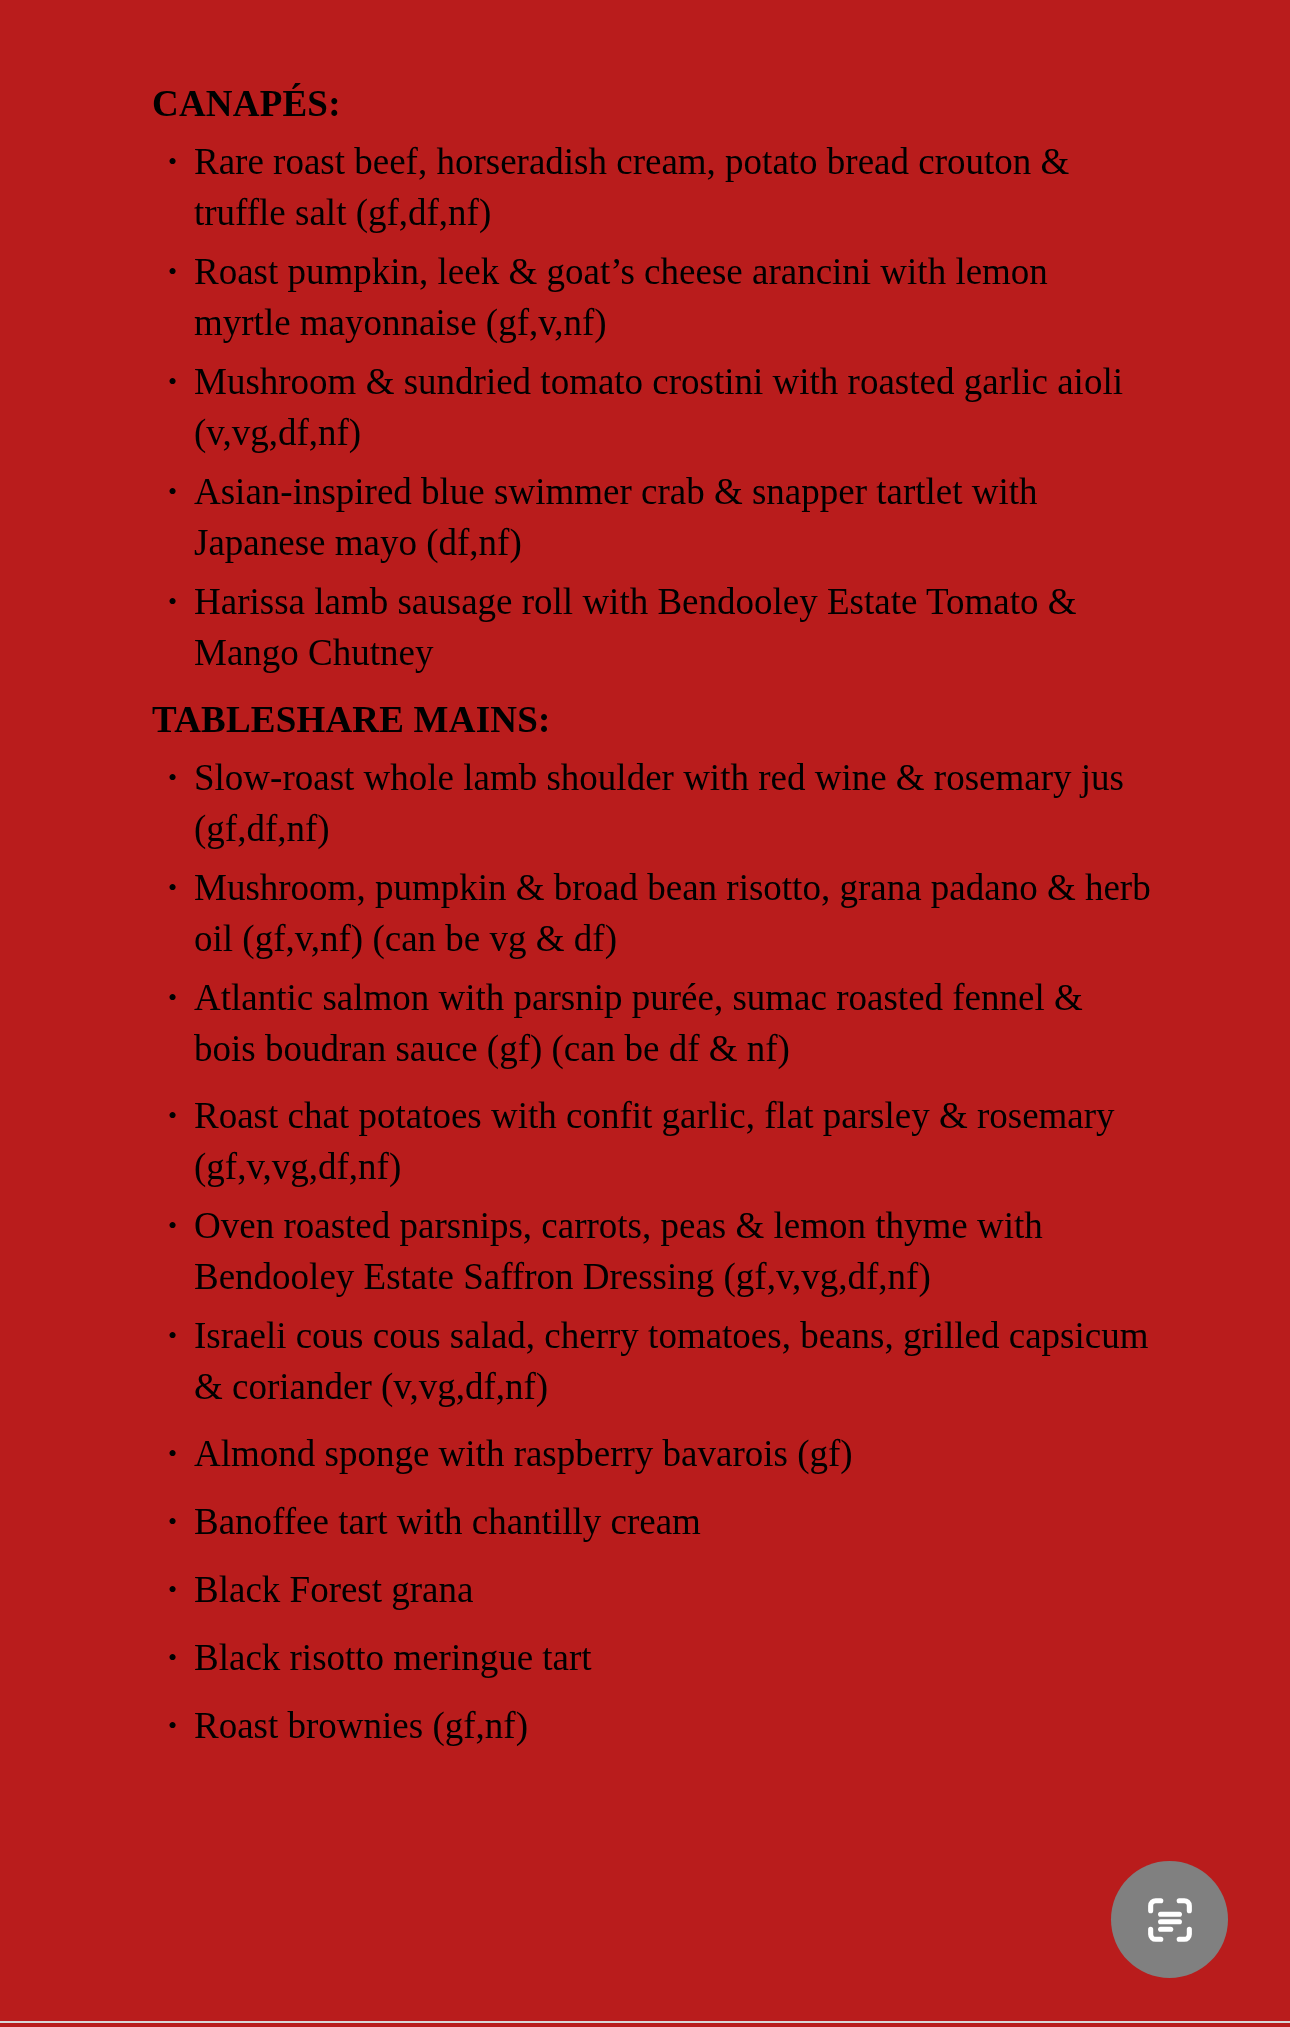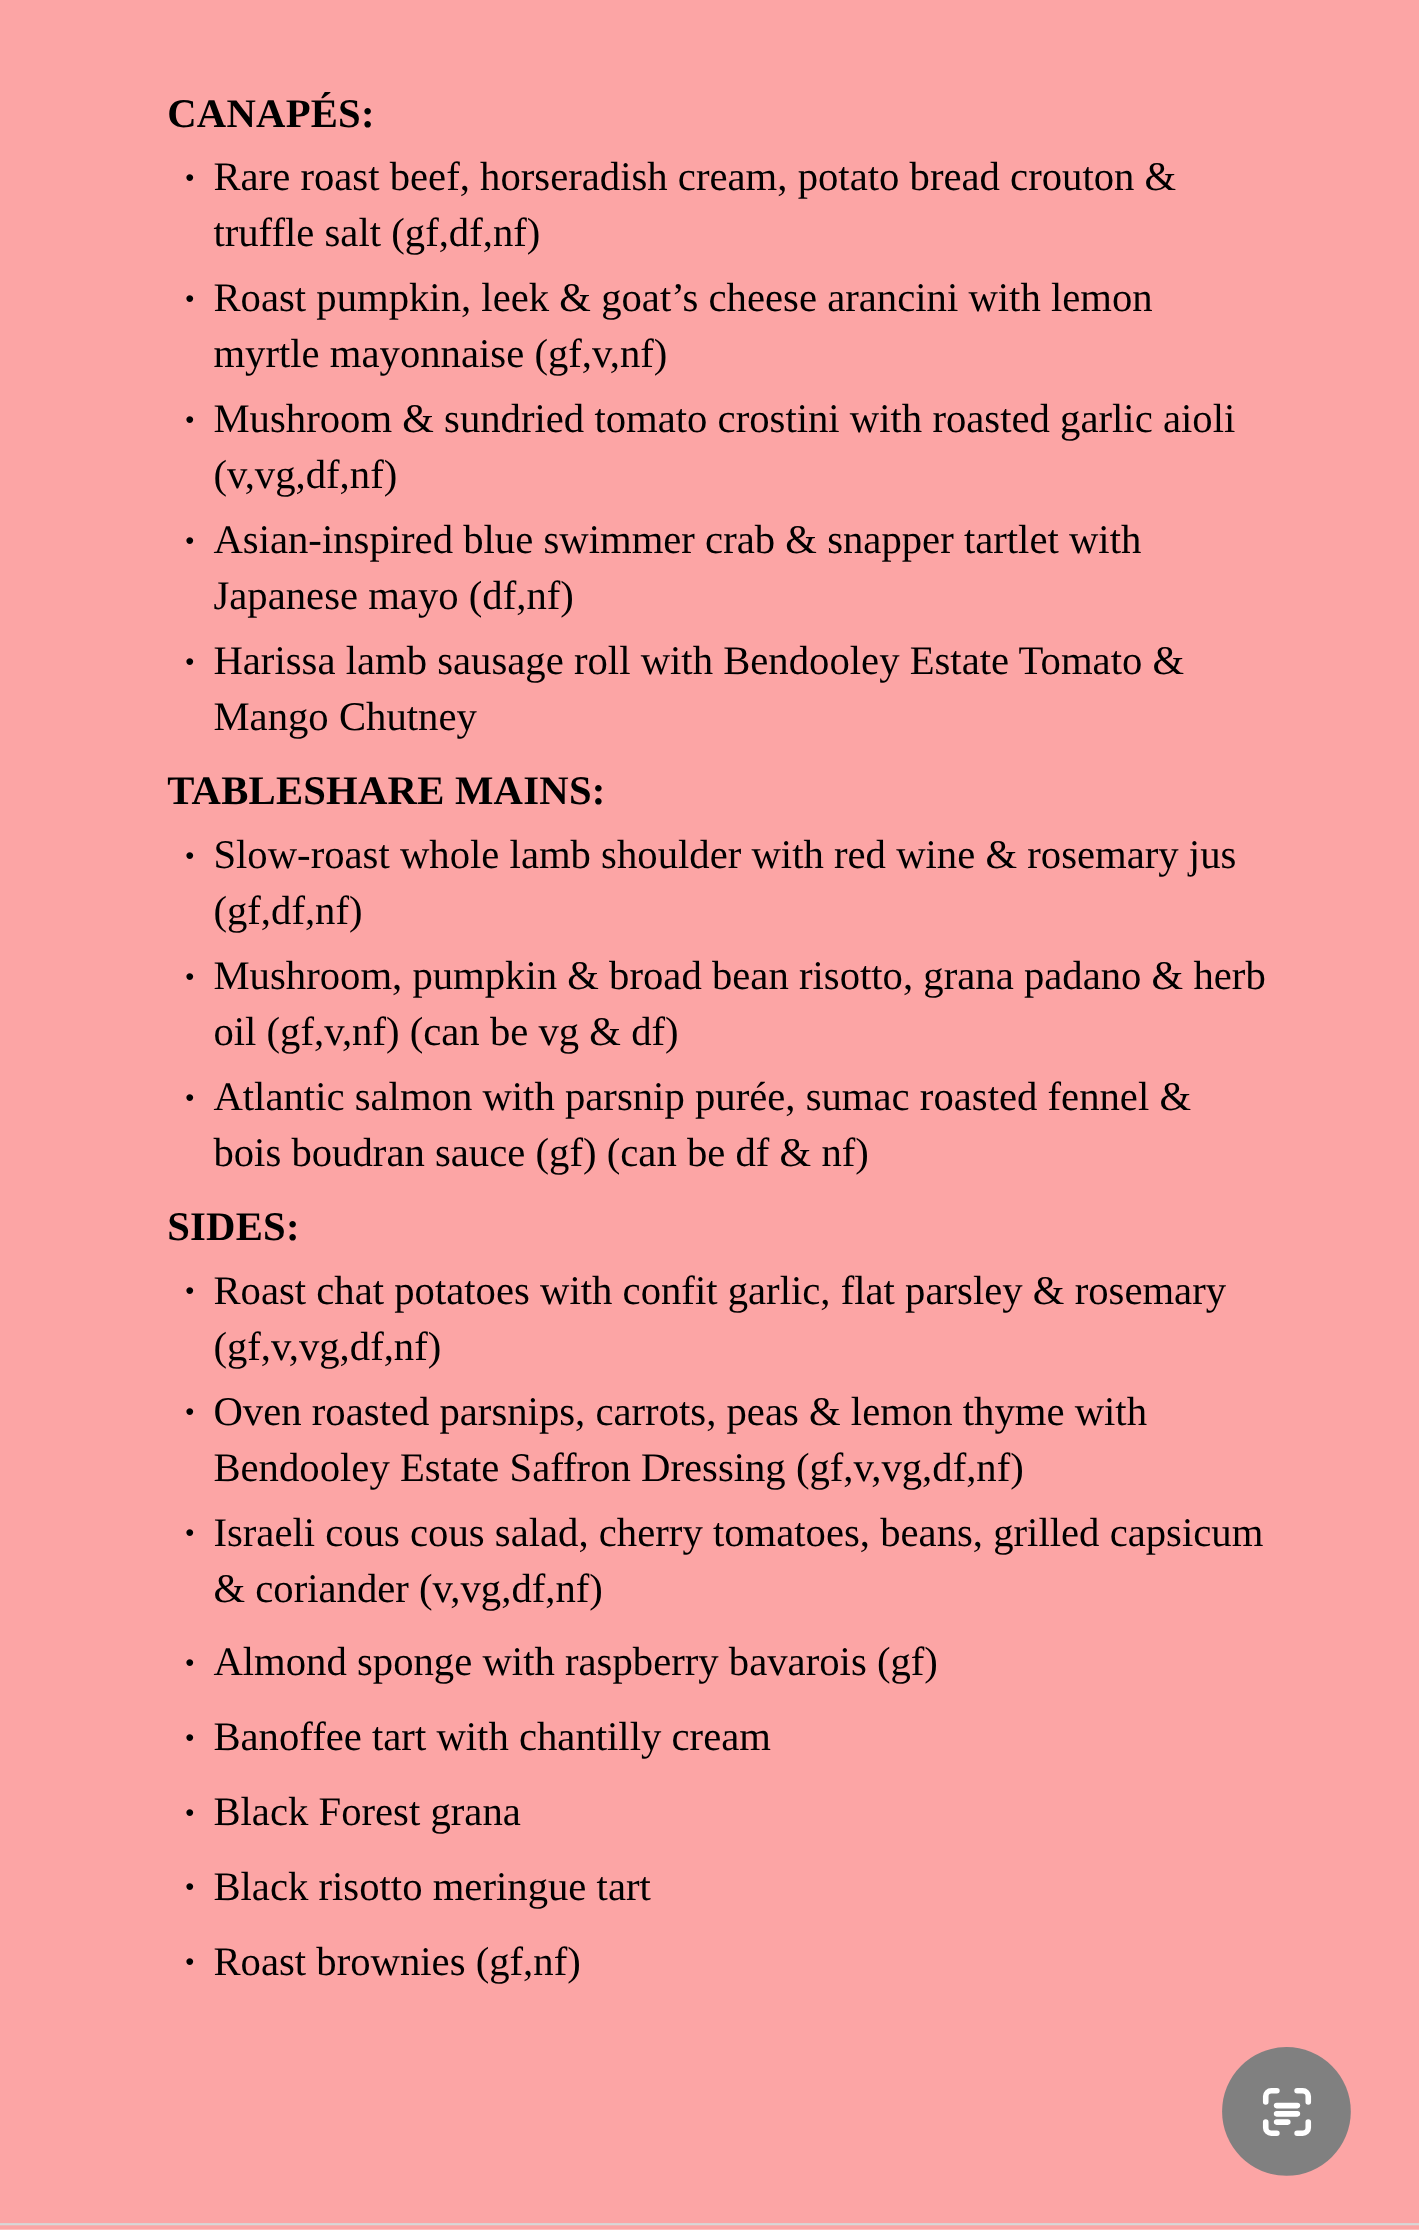--- a/index.html
+++ b/index.html
@@ -15,21 +15,21 @@
     color: #000000;
     overflow: hidden;
   }
 
   .page {
     position: absolute;
     left: 0;
     top: 0;
     width: 1290px;
     height: 2027px;
-    background: #fca5a5;
+    background: #b91c1c;
   }
 
   .menu-body {
     position: absolute;
     left: 152px;
     top: 78px;
     width: 1000px;
   }
 
   .section {
@@ -162,21 +162,20 @@
           <span class="item-text">Mushroom, pumpkin &amp; broad bean risotto, grana padano &amp; herb oil (gf,v,nf) (can be vg &amp; df)</span>
         </li>
         <li class="item">
           <span class="bullet">•</span>
           <span class="item-text">Atlantic salmon with parsnip purée, sumac roasted fennel &amp; bois boudran sauce (gf) (can be df &amp; nf)</span>
         </li>
       </ul>
     </div>
 
     <div class="section sides">
-      <h2 class="section-heading">SIDES:</h2>
       <ul class="item-list">
         <li class="item">
           <span class="bullet">•</span>
           <span class="item-text">Roast chat potatoes with confit garlic, flat parsley &amp; rosemary (gf,v,vg,df,nf)</span>
         </li>
         <li class="item">
           <span class="bullet">•</span>
           <span class="item-text">Oven roasted parsnips, carrots, peas &amp; lemon thyme with Bendooley Estate Saffron Dressing (gf,v,vg,df,nf)</span>
         </li>
         <li class="item">

